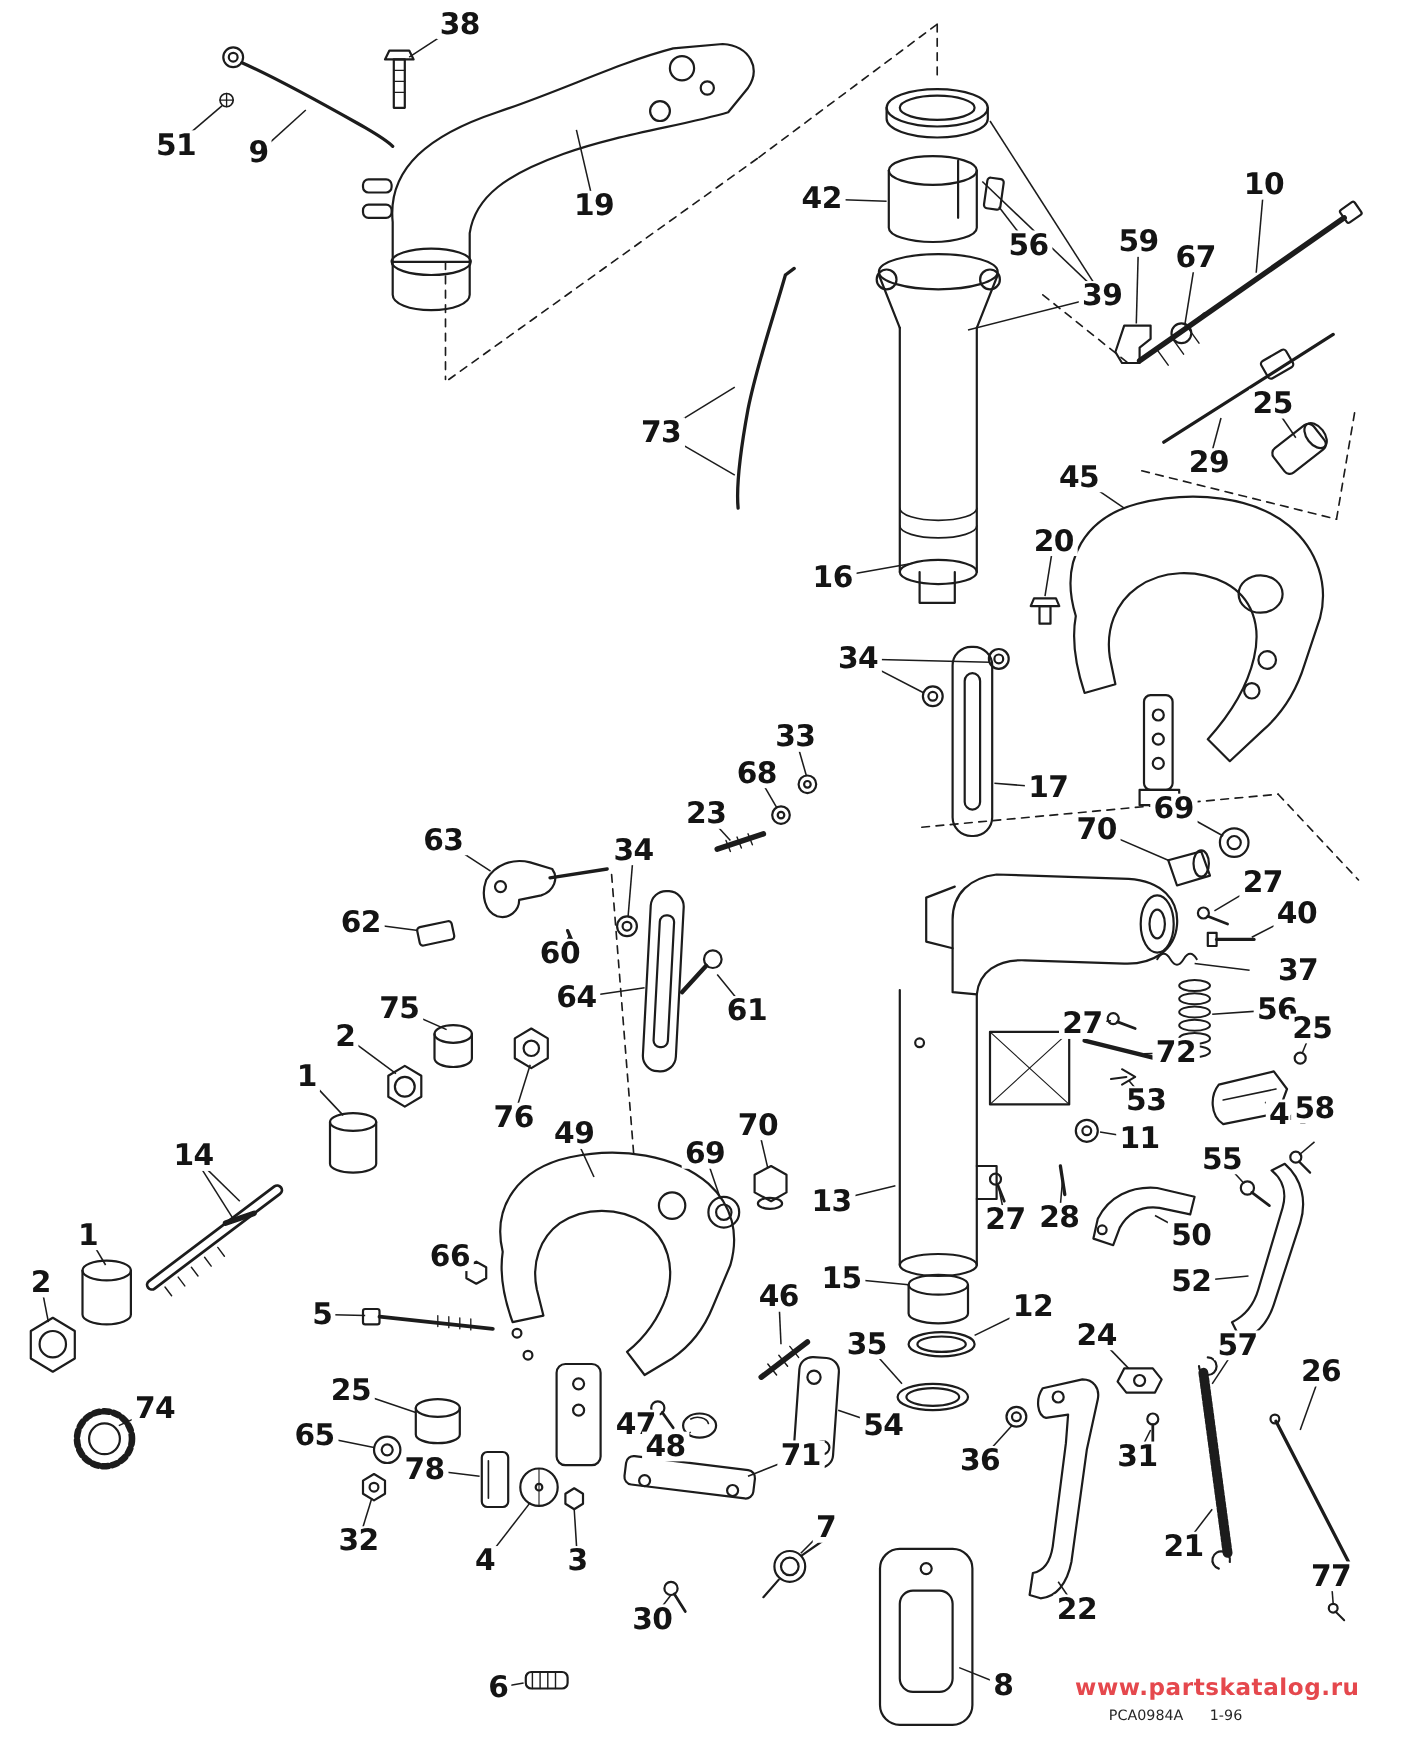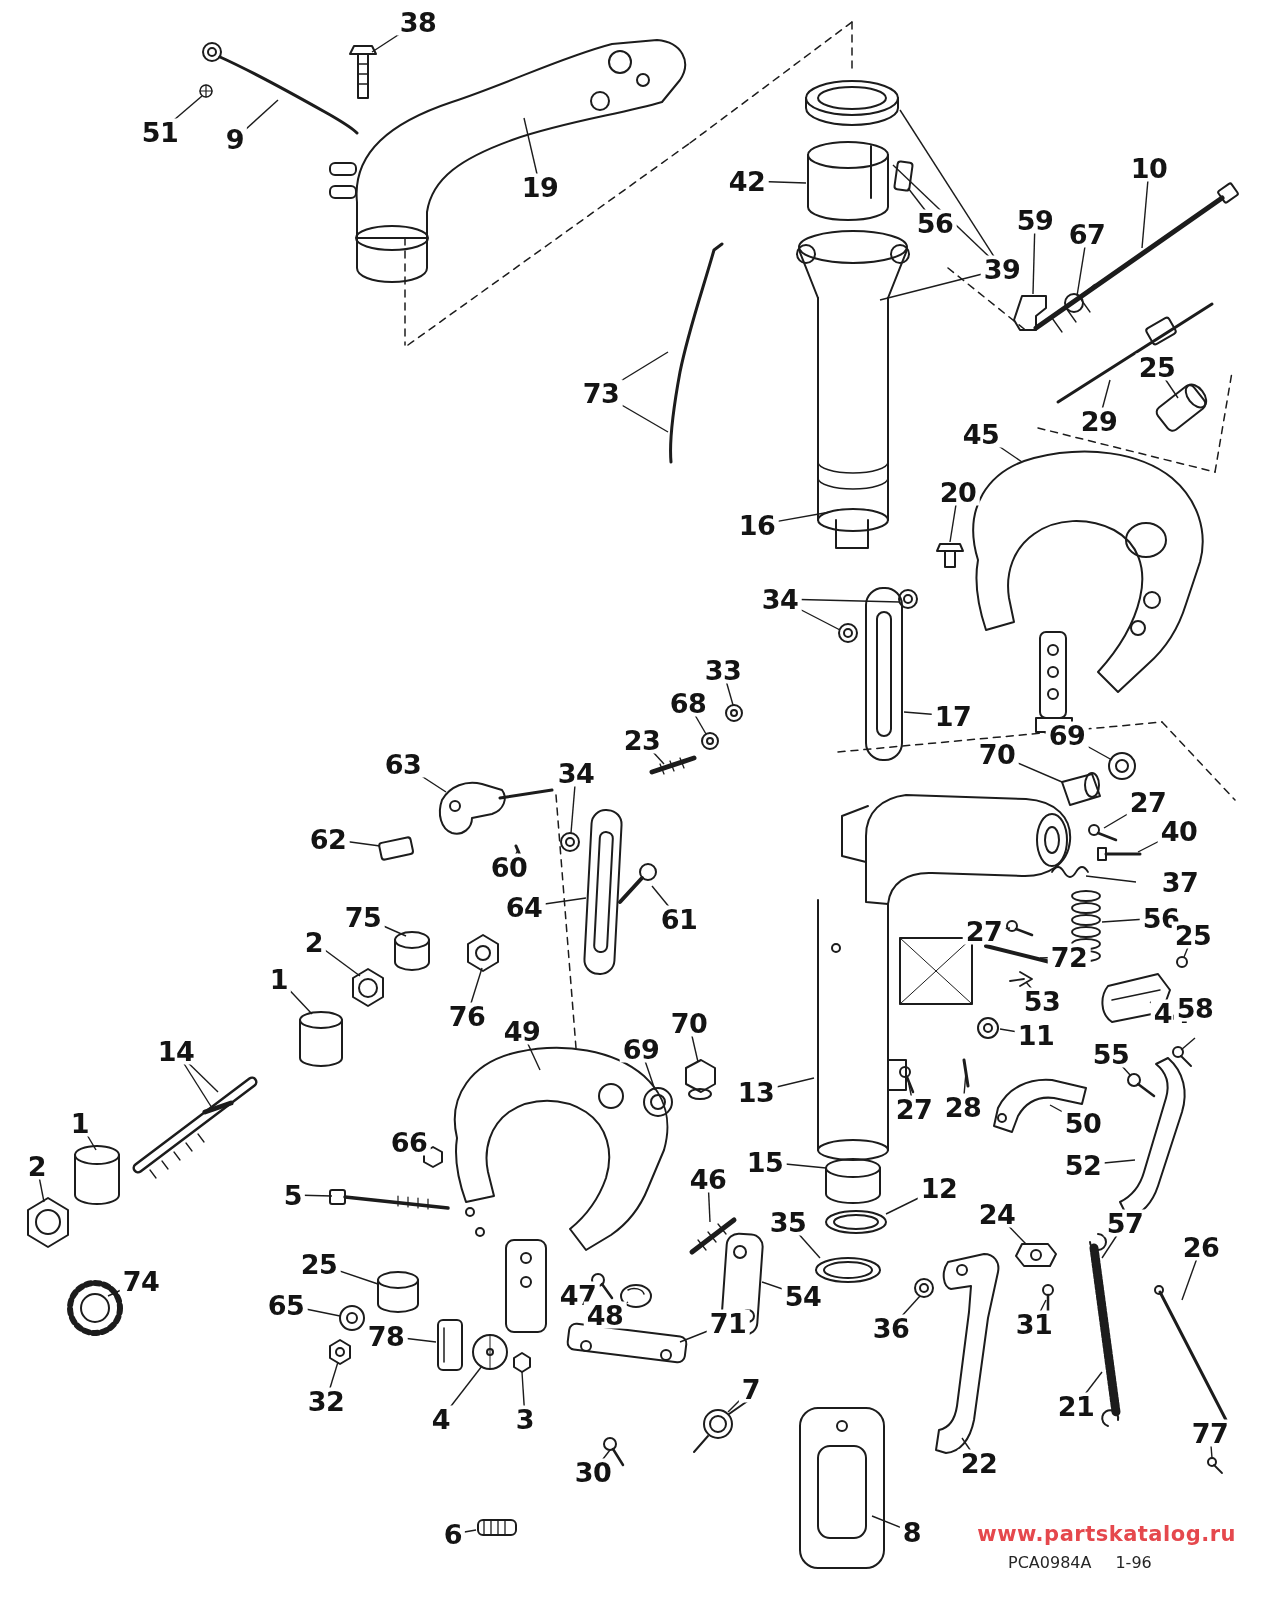--- a/index.html
+++ b/index.html
@@ -6,21 +6,21 @@
   body{width:1280px;height:1598px;font-family:"DejaVu Sans",sans-serif;}
   .stage{position:relative;width:1280px;height:1598px;background:#ffffff;overflow:hidden;}
   svg.layer{position:absolute;left:0;top:0;}
   #artwork{z-index:1;}
   #leaders{z-index:2;pointer-events:none;}
   .callout{
     position:absolute;transform:translate(-50%,-50%);
     font-weight:bold;font-size:27px;line-height:1;color:#141414;
     background:#ffffff;padding:0 3px;z-index:3;letter-spacing:-0.5px;
   }
-  .drawing-code{position:absolute;left:1008px;top:1553px;font-size:16px;color:#262626;z-index:3;}
+  .drawing-code{position:absolute;left:1008px;top:1553px;font-size:13px;color:#262626;z-index:3;}
   .drawing-code .rev{margin-left:24px;}
   .watermark{position:absolute;right:44px;top:1522px;font-size:21px;font-weight:bold;
     color:#e5484d;z-index:3;letter-spacing:.5px;}
 </style>
 </head>
 <body>
 
 <div class="stage" id="stage">
 
   <svg id="artwork" class="layer" width="1280" height="1598" viewBox="0 0 1280 1598">

